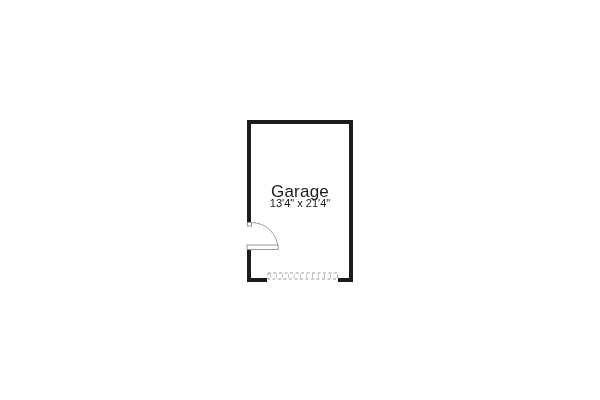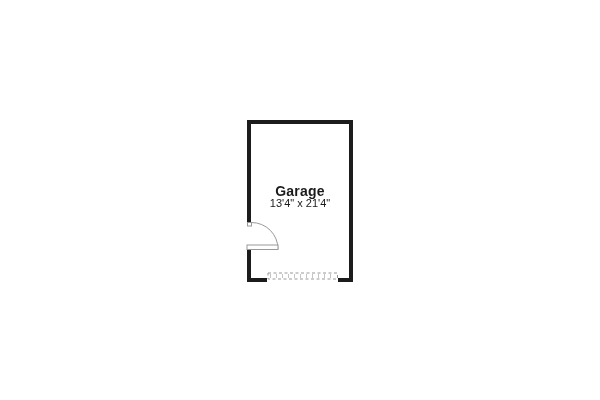--- a/index.html
+++ b/index.html
@@ -22,23 +22,23 @@
   }
   .room-text {
     position: absolute;
     left: 251px;
     top: 186px;
     width: 98px;
     text-align: center;
     color: #1a1a1a;
   }
   .room-label {
-    font-size: 14px;
+    font-size: 17px;
     line-height: 11px;
-    font-weight: bold;
+    font-weight: normal;
     letter-spacing: 0.2px;
   }
   .room-dims {
     font-size: 11px;
     line-height: 11px;
     margin-top: 1px;
   }
 </style>
 </head>
 <body>

